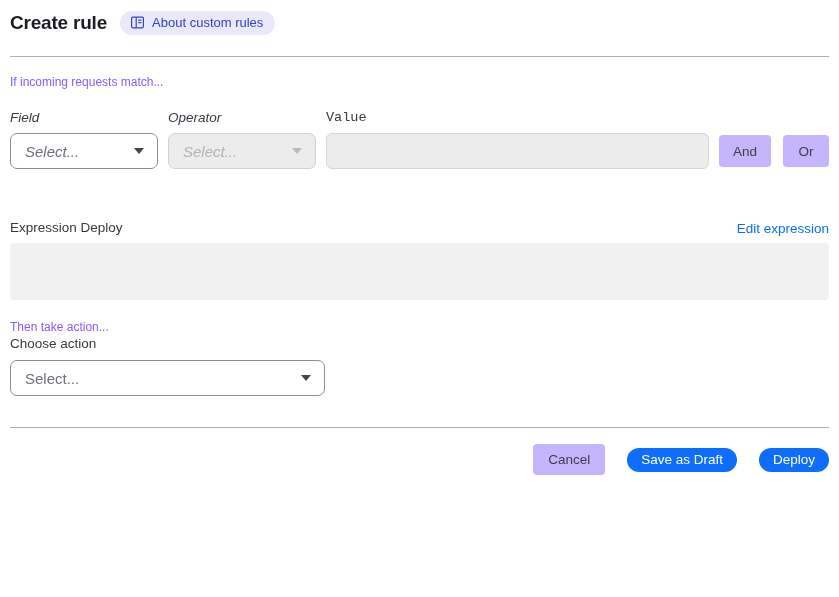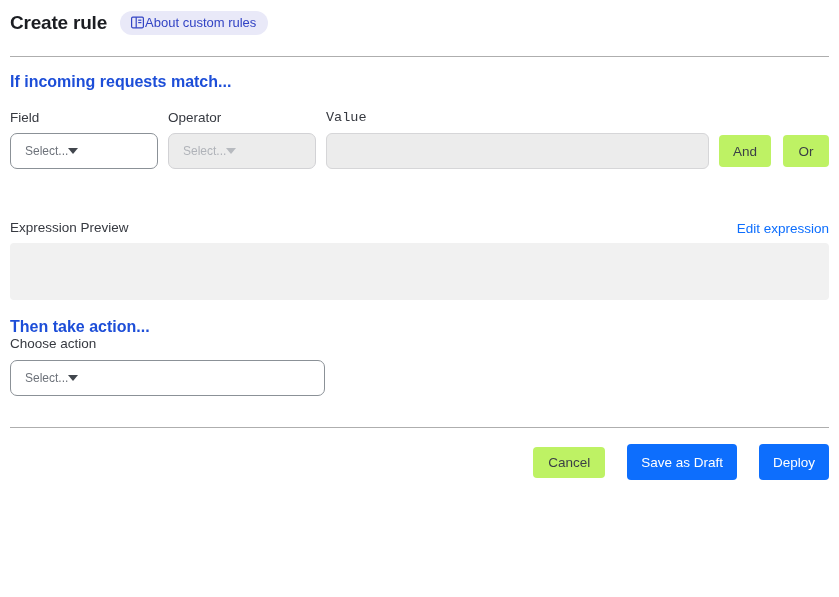--- a/index.html
+++ b/index.html
@@ -8,58 +8,58 @@
     width: 839px; height: 597px; overflow: hidden;
     font-family: "Liberation Sans", sans-serif;
     color: #2b2e33;
   }
   .container { padding: 10px 10px 0 10px; width: 839px; }
 
   
   .header-row { display: flex; align-items: center; gap: 13px; height: 26px; }
   .page-title { font-size: 19px; font-weight: 700; color: #1b1d22; letter-spacing: -0.2px; }
   .about-badge {
-    display: inline-flex; align-items: flex-start; 
+    display: inline-flex; align-items: flex-start; gap: 7px;
     background: #e9e9f8; color: #3243c4;
     border-radius: 14px; padding: 4px 12px 5px 10px;
     font-size: 13px; cursor: pointer; text-decoration: none;
   }
   .about-badge svg { display: block; }
 
   
   .field-label { font-size: 13.5px; color: #363940; line-height: 16px; }
   .helper-text { font-size: 13px; color: #42464d; line-height: 16px; margin-top: 5px; }
-  .section-heading { font-size: 16px; font-weight: 700; color: #1d4ed8; line-height: 18px; }
+  .section-heading { font-size: 12px; font-weight: 400; color: #8b5cf6; line-height: 18px; }
 
   
   .text-input {
     display: block; width: 513px; height: 36px;
     border: 1px solid #878d96; border-radius: 7px;
     font-family: "Liberation Sans", sans-serif; font-size: 13.5px;
     padding: 0 12px; color: #2b2e33; background: #fff; outline: none;
   }
   .rule-name-block { margin-top: 20px; }
   .rule-name-block .text-input { margin-top: 6px; }
 
   .divider { border: 0; border-top: 1px solid #aeaeae; margin: 0; height: 0; }
   .divider-1 { margin-top: 20px; }
   .divider-2 { margin-top: 31px; }
 
   .match-heading { margin-top: 16px; }
   .labels-row { display: flex; gap: 10px; margin-top: 19px; }
-  .col-field, .col-operator { width: 148px; flex: 0 0 148px; }
+  .col-field, .col-operator { width: 148px; flex: 0 0 148px; font-style: italic; }
   .col-value { flex: 1 1 auto; font-family: Liberation Mono, monospace; }
 
   .controls-row { display: flex; gap: 10px; margin-top: 7px; align-items: center; }
 
   .select-box {
     height: 36px; border: 1px solid #8b9197; border-radius: 7px;
     background: #ffffff; display: flex; align-items: center;
-    padding: 0 13px 0 14px;
-    font-size: 12px; color: #6d727a; cursor: pointer;
+    justify-content: space-between; padding: 0 13px 0 14px;
+    font-size: 15px; color: #6d727a; cursor: pointer;
   }
   .select-box .caret {
     width: 0; height: 0;
     border-left: 5px solid transparent; border-right: 5px solid transparent;
     border-top: 6px solid #41464d;
   }
   .select-box.disabled {
     background: #ececec; border-color: #d2d2d5; color: #b0b3b9; cursor: default;
   }
   .select-box.disabled .caret { border-top-color: #b7babf; }
@@ -68,21 +68,21 @@
     flex: 1 1 auto; height: 36px;
     background: #ececec; border: 1px solid #d6d6d8; border-radius: 6px;
     font-family: "Liberation Sans", sans-serif; font-size: 13.5px; padding: 0 12px;
   }
 
   .btn {
     font-family: "Liberation Sans", sans-serif; font-size: 13.5px;
     border: none; border-radius: 4px; height: 32px; cursor: pointer;
     display: inline-flex; align-items: center; justify-content: center;
   }
-  .btn-neutral { background: #bef264; color: #3b3f46; }
+  .btn-neutral { background: #c4b5fd; color: #3b3f46; }
   .btn-and { flex: 0 0 52px; width: 52px; }
   .btn-or  { flex: 0 0 46px; width: 46px; margin-left: 2px; }
 
   .expression-header {
     margin-top: 51px; display: flex; justify-content: space-between; align-items: flex-end;
   }
   .link { font-size: 13.5px; color: #0d6efd; text-decoration: none; cursor: pointer; }
   .preview-box {
     margin-top: 7px; height: 57px; width: 819px;
     background: #f1f1f1; border-radius: 4px;
@@ -91,21 +91,21 @@
 
   .action-heading { margin-top: 18px; }
   .choose-action-label { margin-top: 0; }
   .action-select { width: 315px; margin-top: 8px; }
 
   .footer-row {
     margin-top: 16px; display: flex; justify-content: flex-end;
     align-items: center; gap: 22px;
   }
   .btn-cancel { padding: 0 15px; height: 31px; }
-  .btn-primary { background: #0d6efd; color: #ffffff; padding: 8px 14px; height: 36px; }
+  .btn-primary { background: #0d6efd; color: #ffffff; padding: 8px 14px; height: 24px; border-radius: 13px; }
 </style>
 </head>
 <body>
 
 <div class="container">
 
   <div class="header-row">
     <div class="page-title">Create rule</div>
     <a class="about-badge">
       <span>
@@ -139,21 +139,21 @@
     <div class="select-box disabled col-operator">
       <span>Select...</span>
       <span class="caret"></span>
     </div>
     <input class="value-input" type="text" disabled="" value="" style="">
     <button class="btn btn-neutral btn-and">And</button>
     <button class="btn btn-neutral btn-or">Or</button>
   </div>
 
   <div class="expression-header">
-    <div class="field-label">Expression Preview</div>
+    <div class="field-label">Expression Deploy</div>
     <a class="link">Edit expression</a>
   </div>
   <div class="preview-box"></div>
 
   <div class="section-heading action-heading">Then take action...</div>
   <div class="field-label choose-action-label">Choose action</div>
   <div class="select-box action-select">
     <span>Select...</span>
     <span class="caret"></span>
   </div>

